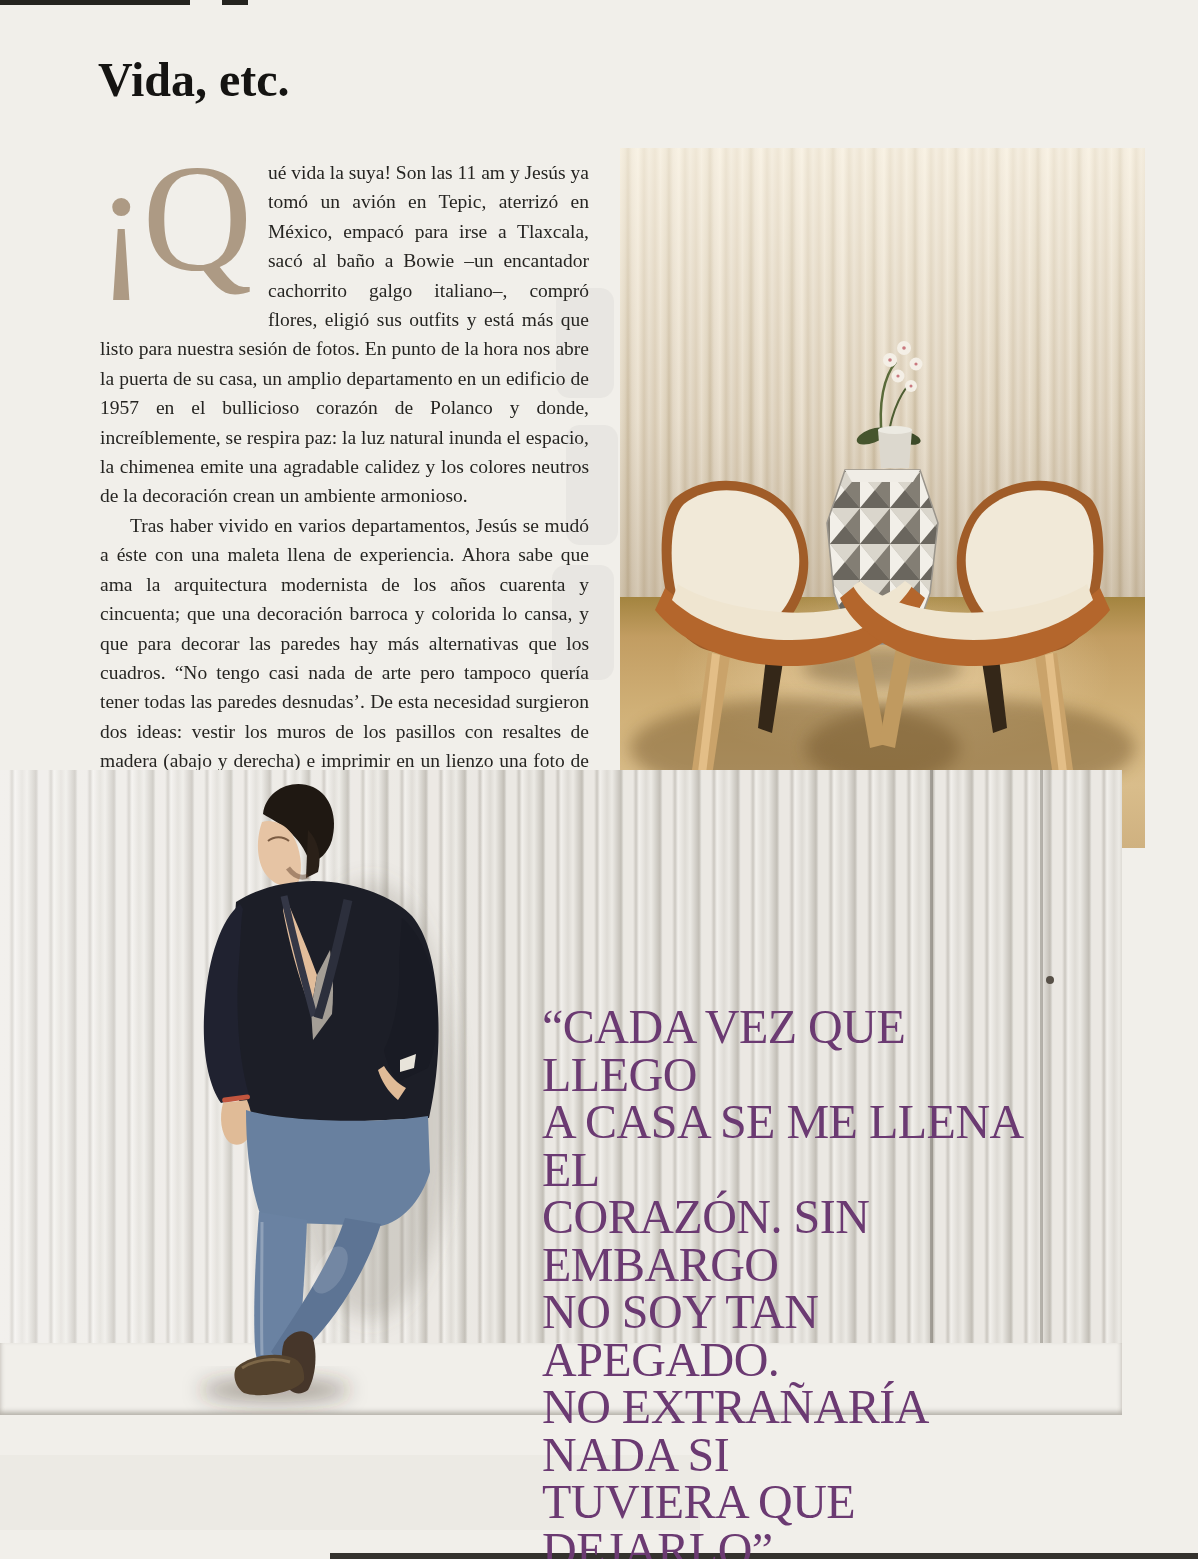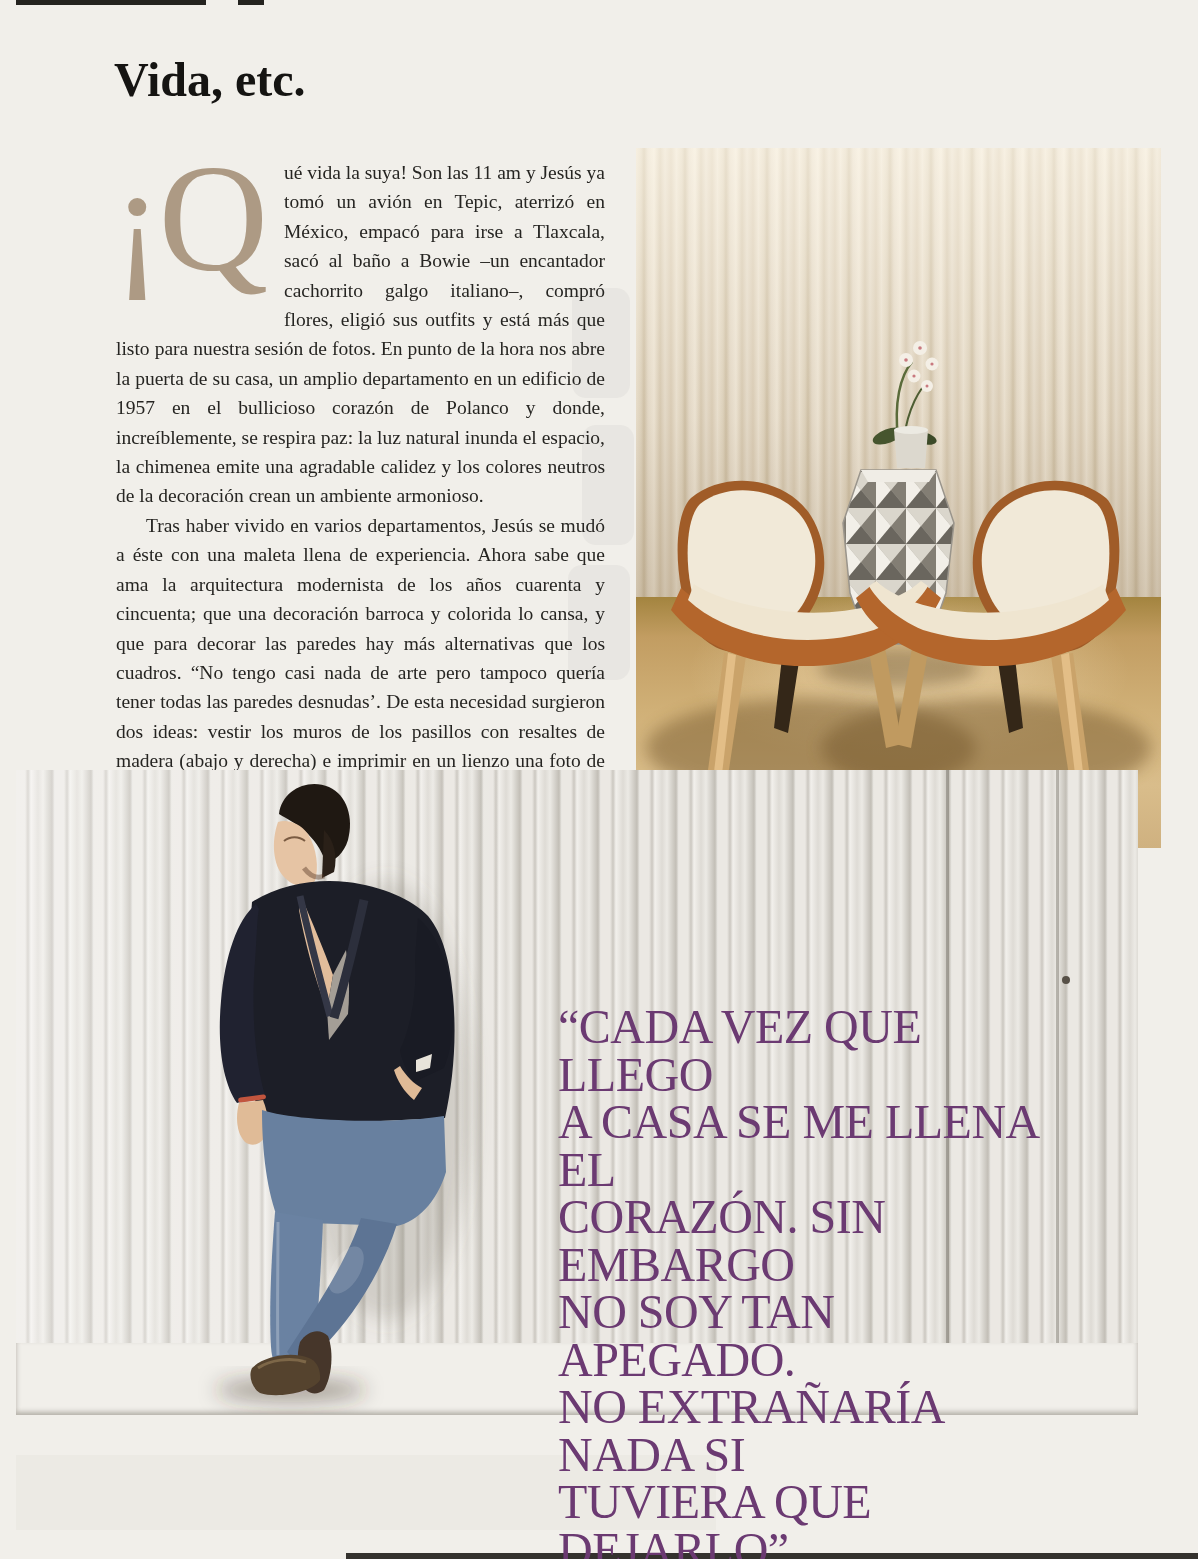--- a/index.html
+++ b/index.html
@@ -1,21 +1,21 @@
 <!DOCTYPE html>
 <html style="--paper: #f1efea; --ink: #262522; --dropcap: #ad9a84; --pull_quote: #6b3a72; --caption_ink: #3b3a35;"><head>
 <meta charset="utf-8">
 <style>
   html,body{margin:0;padding:0;background:#888;}
   .page{
     position:relative;width:1198px;height:1559px;margin:0 auto;
     background:var(--paper,#f1efea);overflow:hidden;
     font-family:"Liberation Serif",serif;
   }
-  .abs{position:absolute;margin-left:16px;}
+  .abs{position:absolute;}
 
   
   .scanbar{background:#24231f;}
 
   
   .page-title{
     left:98px;top:52px;width:420px;
     font-family:"Liberation Serif",serif;font-weight:700;
     font-size:48px;color:#151412;letter-spacing:0px;
   }

